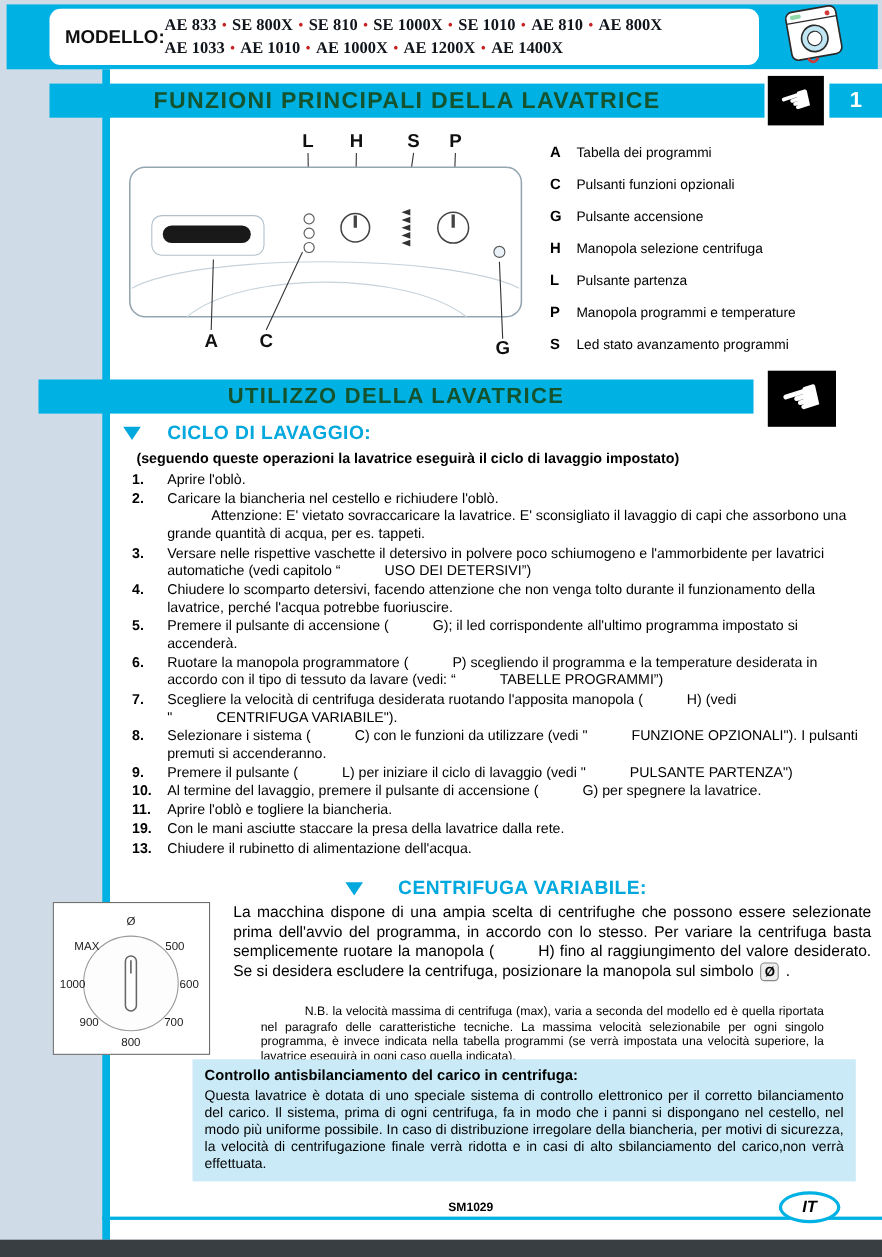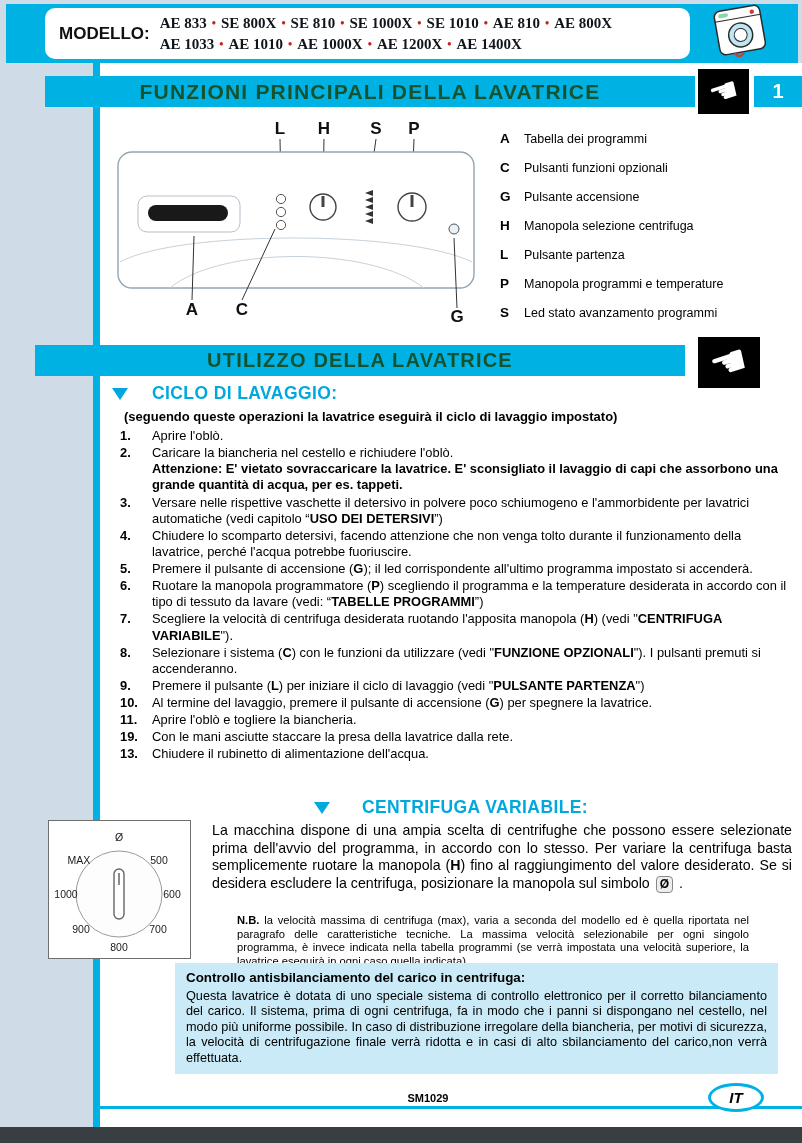--- a/index.html
+++ b/index.html
@@ -2,21 +2,21 @@
 <html><head>
 <meta charset="utf-8">
 <style>
   * { margin:0; padding:0; box-sizing:border-box; }
   html,body { background:#e9edf1; }
   body { font-family:"Liberation Sans", sans-serif; }
   .page { position:relative; width:802px; height:1143px; margin:0 auto; background:#cfdbe6; overflow:hidden; }
 
   
   .top-band { position:absolute; left:6px; top:4px; width:792px; height:59px; background:#00b1e4; }
-  .model-box { position:absolute; left:45px; top:8px; width:645px; height:51px; background:#fff; border-radius:10px; display:flex; align-items:center; padding:0 14px; gap:10px; }
+  .model-box { position:absolute; left:45px; top:8px; width:645px; height:51px; background:#fff; border-radius:10px; display:flex; align-items:center; padding:0 14px; }
   .modello-label { font-weight:bold; font-size:17px; color:#101010; white-space:nowrap; }
   .model-lines { flex:1; text-align:left; }
   .model-line { font-family:"Liberation Serif", serif; font-weight:bold; font-size:15px; color:#10151c; line-height:1.4; white-space:nowrap; }
   .dot-sep { color:#c42222; font-size:12px; padding:0 5px; vertical-align:1px; }
   .wm-icon { position:absolute; left:700px; top:2px; }
 
   
   .content-bg { position:absolute; left:100px; top:63px; width:702px; height:1064px; background:#ffffff; }
   .left-stripe { position:absolute; left:93px; top:63px; width:7px; height:1064px; background:#00b1e4; }
 
@@ -49,21 +49,21 @@
   #centri-head { left:100px; top:797px; width:702px; justify-content:center; gap:32px; }
   .tri { width:0; height:0; border-left:8px solid transparent; border-right:8px solid transparent; border-top:12px solid #00a8dd; }
 
   #ciclo-sub { position:absolute; left:124px; top:409px; font-weight:bold; font-size:13px; color:#000; }
 
   
   .steps { position:absolute; left:120px; top:428px; width:668px; }
   .step { display:flex; margin-bottom:1px; }
   .step-n { width:32px; font-weight:bold; font-size:12.9px; line-height:1.25; flex:none; color:#000; }
   .step-t { flex:1; font-size:12.9px; line-height:1.25; color:#000; white-space:pre-line; }
-  .b { font-weight:bold; }
+  .b { font-weight:normal;margin-left:40px; }
 
   
   #dial-box { position:absolute; left:48px; top:820px; width:143px; height:139px; background:#fff; border:1.5px solid #6f6f6f; }
   .dlbl text { font-family:"Liberation Sans",sans-serif; font-size:10.5px; fill:#1a1a1a; }
   #centri-par { position:absolute; left:212px; top:822px; width:580px; font-size:14.2px; line-height:1.24; text-align:justify; color:#000; }
   .sym { display:inline-block; border:1px solid #888; border-radius:4px; padding:0 3px; margin:0 2px; font-weight:bold; background:#eee; font-size:12px; }
   #nb-par { position:absolute; left:237px; top:914px; width:512px; font-size:11.2px; line-height:1.22; text-align:justify; color:#000; }
 
   
   #controllo-box { position:absolute; left:155px; top:963px; width:603px; background:#c9eaf6; padding:7px 11px 8px;margin-left:20px; }

